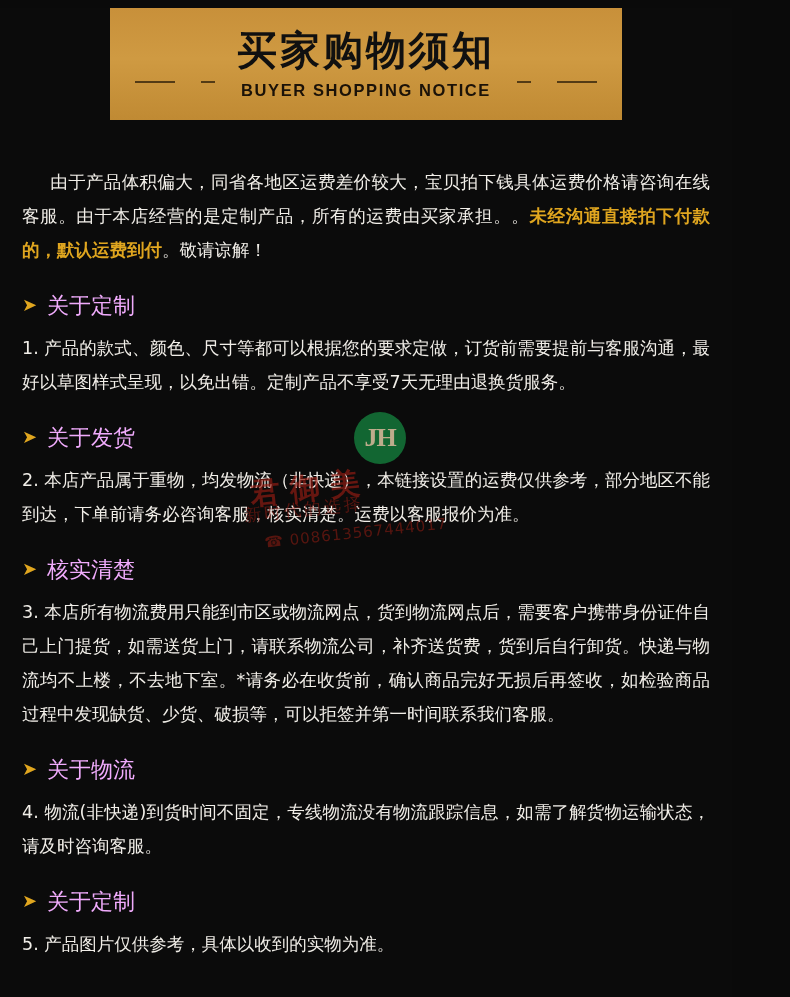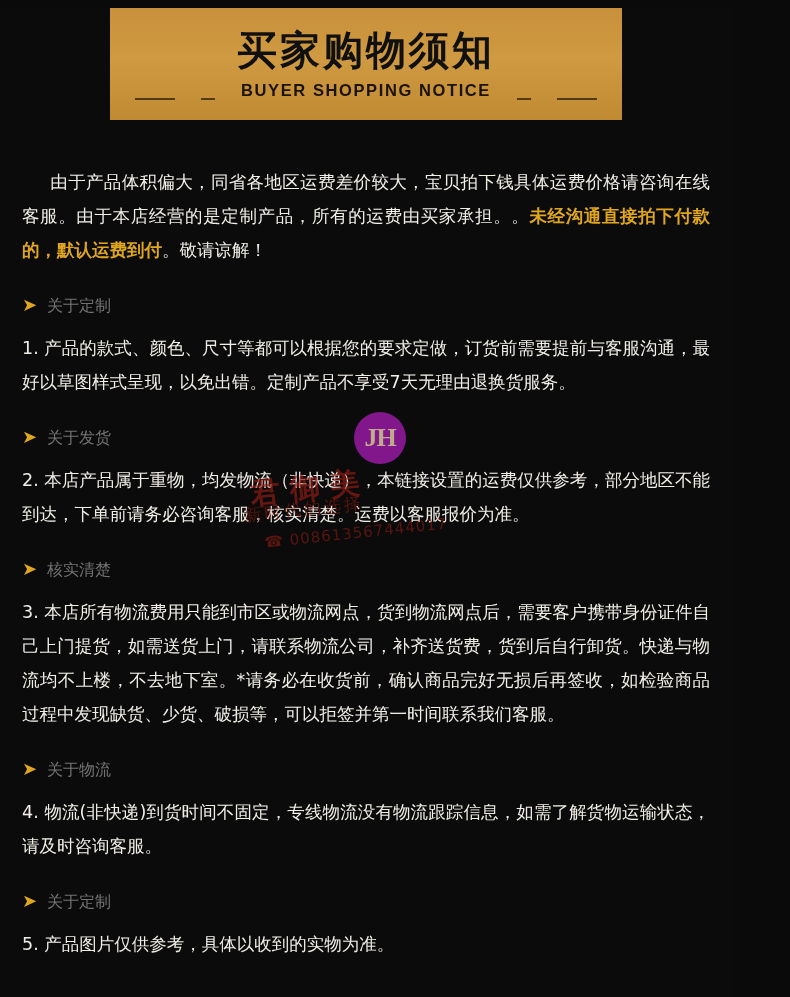--- a/index.html
+++ b/index.html
@@ -53,21 +53,21 @@
   .banner-title {
     font-family: "DejaVu Sans", sans-serif;
     font-weight: bold;
     font-size: 40px;
     letter-spacing: 3px;
     color: #101010;
     line-height: 1.1;
   }
   .banner-sub-row {
     display: flex;
-    align-items: flex-end;
+    align-items: flex-start;
     justify-content: center;
     gap: 26px;
     margin-top: 9px;
   }
   .rule {
     display: inline-block;
     height: 2px;
     background: #2b1d08;
     opacity: .75;
   }
@@ -107,22 +107,22 @@
     margin: 22px 0 8px 0;
   }
   .arrow-icon {
     display: inline-block;
     line-height: 1;
     color: #e0a61f;
     font-size: 18px;
     transform: translateY(-1px);
   }
   .section-title {
-    color: #737373;
-    font-size: 16px;
+    color: #f0abfc;
+    font-size: 22px;
     font-weight: normal;
     font-family: "DejaVu Sans", sans-serif;
   }
   .body-text {
     text-align: justify;
     font-size: 17.5px;
     line-height: 34px;
     color: #f1eee8;
   }
 
@@ -137,21 +137,21 @@
     z-index: 5;
     opacity: .85;
   }
   .wm-logo {
     position: absolute;
     left: 118px;
     top: 0;
     width: 52px;
     height: 52px;
     border-radius: 50%;
-    background: #a21caf;
+    background: #15803d;
     color: #f0d9b0;
     font-family: "Liberation Serif", serif;
     font-weight: bold;
     font-size: 26px;
     display: flex;
     align-items: center;
     justify-content: center;
     letter-spacing: -1px;
     opacity: .92;
   }

